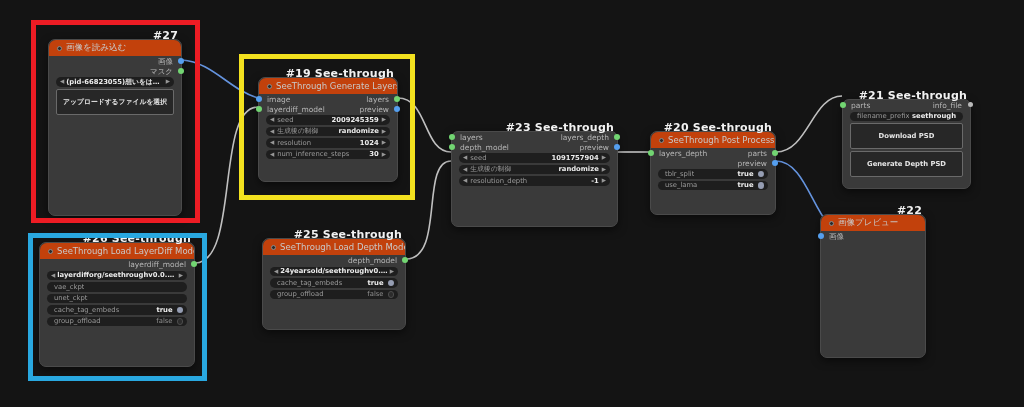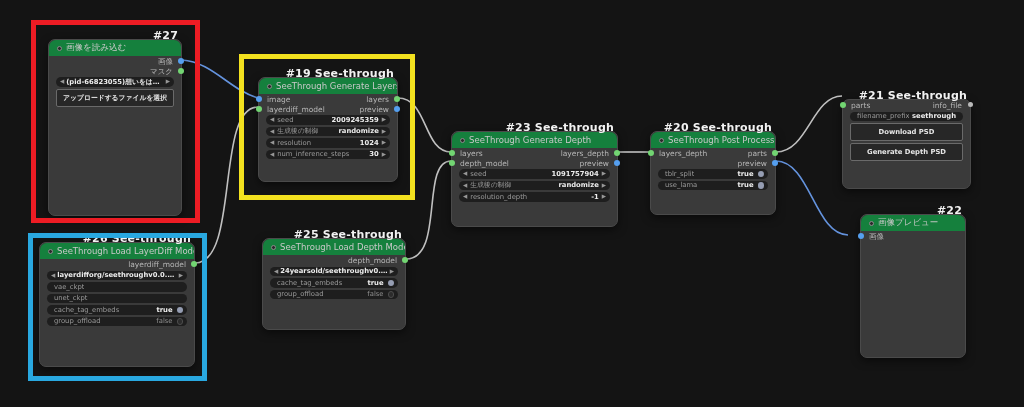--- a/index.html
+++ b/index.html
@@ -11,21 +11,21 @@
   .wire { fill:none; stroke-width:1.6; opacity:.92; }
   .wire.gray { stroke:#cfcfcf; }
   .wire.blue { stroke:#6b9ef0; }
 
   .node { position:absolute; background:#3a3a3a; border:1px solid #4a4a4a; border-radius:7px;
           box-shadow:0 3px 9px rgba(0,0,0,.5); z-index:10; }
   .badge { position:absolute; top:-11px; right:3px; font-size:11px; font-weight:bold;
            color:#f2f2f2; white-space:nowrap; letter-spacing:.2px; }
   .title { display:flex; align-items:center; gap:4px; height:16px; padding:1px 8px;
            color:#c9c9c9; font-size:8.5px; white-space:nowrap; overflow:hidden;
-           border-radius:7px 7px 0 0; background:#15803d; }
+           border-radius:7px 7px 0 0; background:#c2410c; }
   .cdot { width:5px; height:5px; border-radius:50%; background:#2a2a2a; border:1px solid #8a8a8a; flex:none; }
 
   .slotrow { position:relative; height:9.5px; font-size:7.5px; color:#b6b6b6; }
   .slotrow .in  { position:absolute; left:8px;  top:1px; white-space:nowrap; }
   .slotrow .out { position:absolute; right:8px; top:1px; white-space:nowrap; }
   .dot { position:absolute; width:6px; height:6px; border-radius:50%; top:2px; z-index:11; }
   .dot.l { left:-3px; } .dot.r { right:-3px; }
   .dot.blue  { background:#559fef; }
   .dot.green { background:#72d572; }
   .dot.gray  { background:#b9b9b9; width:5px; height:5px; }
@@ -35,21 +35,21 @@
             white-space:nowrap; overflow:hidden; }
   .widget .arrow { color:#989898; font-size:5.5px; flex:none; line-height:1; }
   .widget .lbl { margin-left:3px; overflow:hidden; text-overflow:ellipsis; }
   .widget .val { margin-left:auto; margin-right:3px; color:#ededed; font-weight:bold; }
   .widget .cval { flex:1; text-align:center; color:#ededed; font-weight:bold;
                   overflow:hidden; text-overflow:ellipsis; margin:0 2px; }
   .toggle { width:6.5px; height:6.5px; border-radius:50%; margin-left:1px; flex:none; }
   .toggle.on  { background:#959db2; }
   .toggle.off { background:#2c2c2c; border:1px solid #4d4d4d; }
 
-  .btn { margin:2px 7px 0; height:18px; border:1px solid #6a6a6a; background:#272727;
+  .btn { margin:2px 7px 0; height:26px; border:1px solid #6a6a6a; background:#272727;
          border-radius:2px; color:#e6e6e6; font-size:6.8px; font-weight:bold;
          display:flex; align-items:center; justify-content:center; white-space:nowrap; }
 
   .annot { position:absolute; z-index:50; pointer-events:none; border-style:solid; border-width:5px; }
   .annot.red    { border-color:#ed1c24; }
   .annot.yellow { border-color:#f3e11f; }
   .annot.blue   { border-color:#29a8e0; }
 </style>
 </head>
 <body>
@@ -187,24 +187,20 @@
     </div>
     <div class="widget">
       <span class="lbl">group_offload</span>
       <span class="val" style="color:#8f8f8f; font-weight:normal;">false</span>
       <span class="toggle off"></span>
     </div>
   </div>
 
   <div class="node" style="left:451px; top:131px; width:167px; height:96px;">
     <div class="badge">#23 See-through</div>
-    <div class="title">
-      <span class="cdot"></span>
-      <span>SeeThrough Generate Depth</span>
-    </div>
     <div class="slotrow">
       <span class="dot l green"></span>
       <span class="in">layers</span>
       <span class="out">layers_depth</span>
       <span class="dot r green"></span>
     </div>
     <div class="slotrow">
       <span class="dot l green"></span>
       <span class="in">depth_model</span>
       <span class="out">preview</span>
@@ -267,21 +263,21 @@
       <span class="dot r gray"></span>
     </div>
     <div class="widget">
       <span class="lbl">filename_prefix</span>
       <span class="val">seethrough</span>
     </div>
     <div class="btn">Download PSD</div>
     <div class="btn">Generate Depth PSD</div>
   </div>
 
-  <div class="node" style="left:860px; top:214px; width:106px; height:144px;">
+  <div class="node" style="left:820px; top:214px; width:106px; height:144px;">
     <div class="badge">#22</div>
     <div class="title">
       <span class="cdot"></span>
       <span>画像プレビュー</span>
     </div>
     <div class="slotrow">
       <span class="dot l blue"></span>
       <span class="in">画像</span>
     </div>
   </div>

